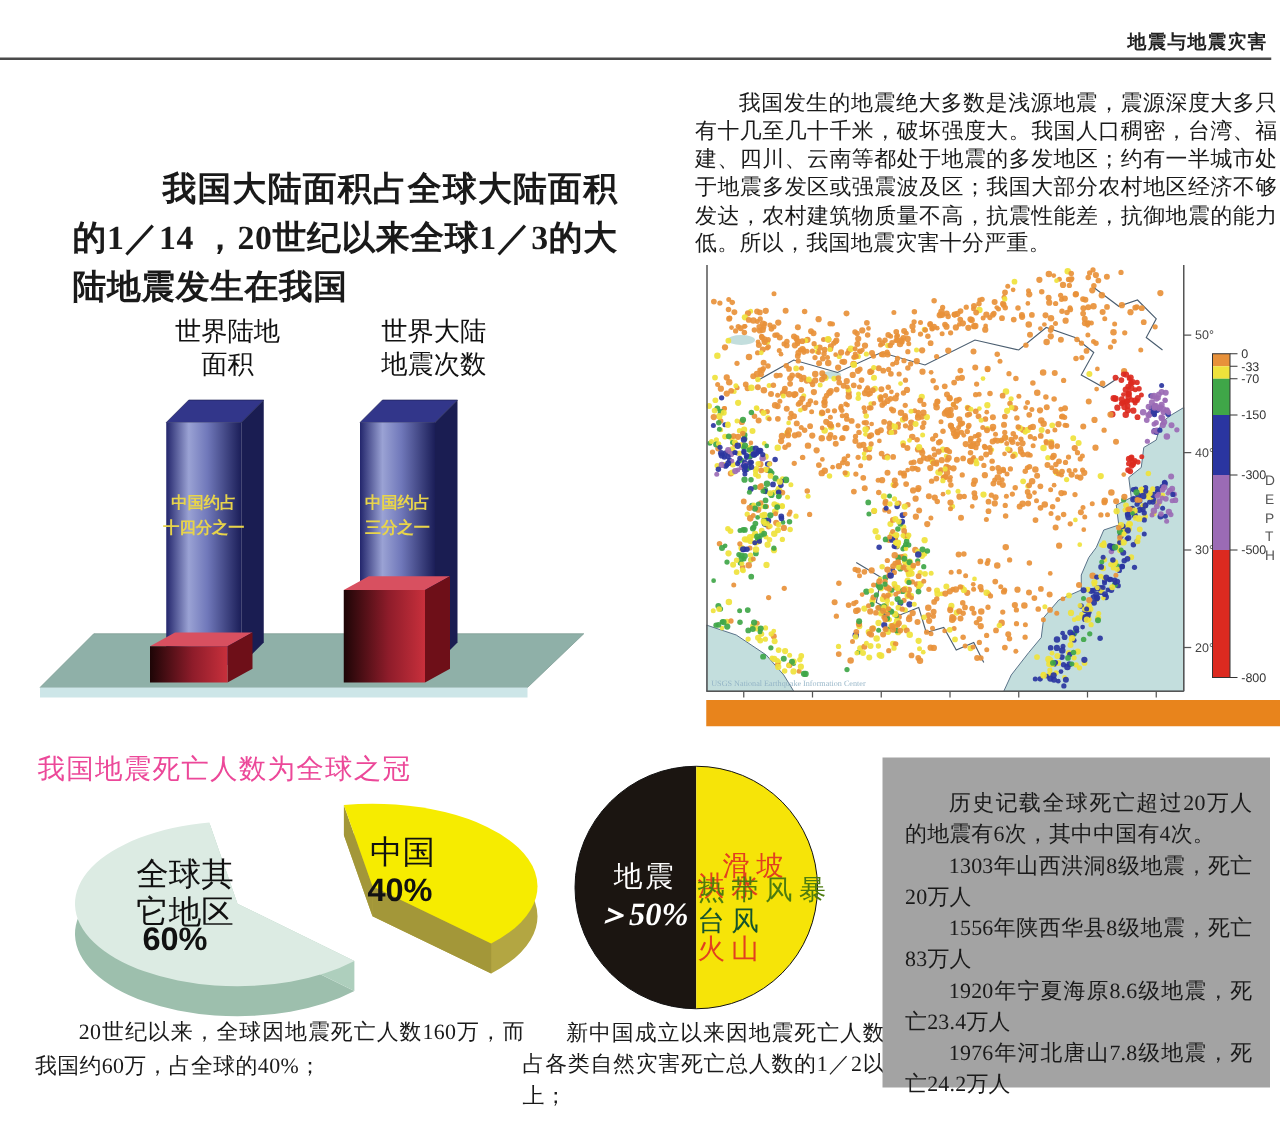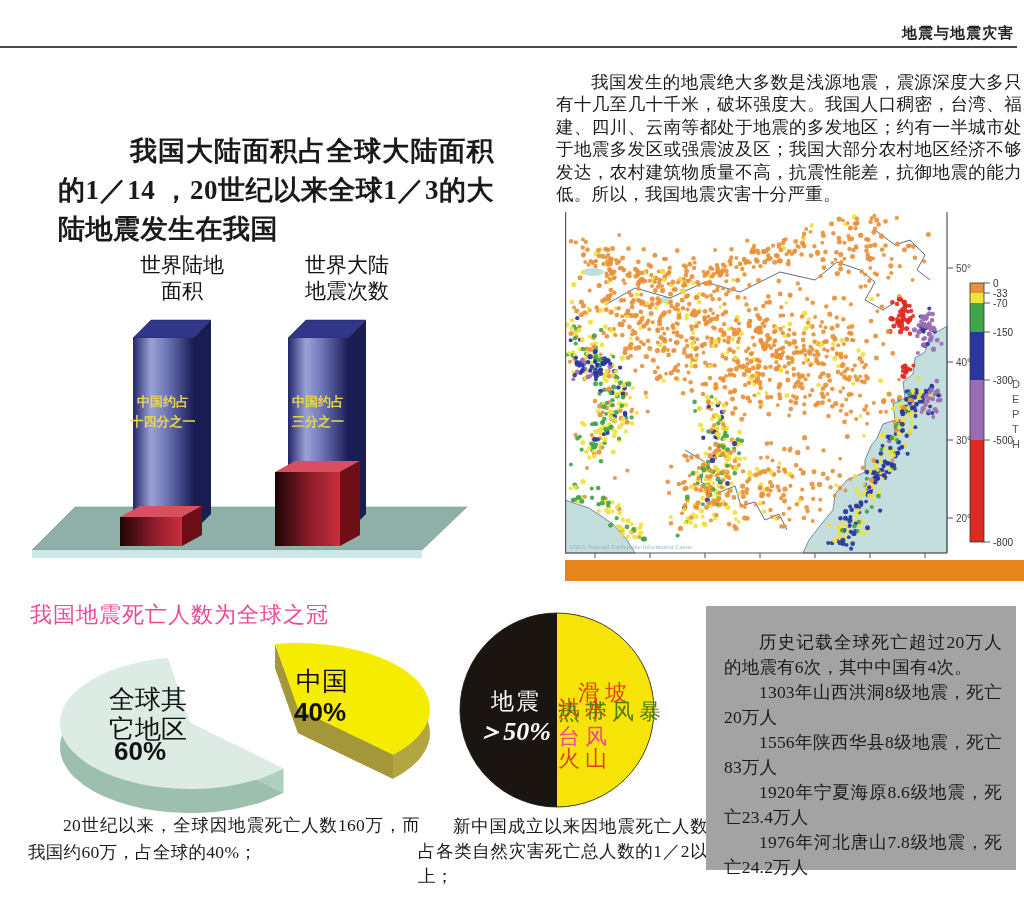--- a/index.html
+++ b/index.html
@@ -2389,21 +2389,21 @@
       <path id="p2-left" d="M105,5 A97,97 0 0 0 105,199 Z" fill="#1b1511"></path>
       <path id="p2-right" d="M105,5 A97,97 0 0 1 105,199 Z" fill="#f6e408"></path>
       <circle cx="105" cy="102" r="97" fill="none" stroke="#111" stroke-width="0.8"></circle>
     </svg>
     <div class="p2-left" style="left:28px;top:78px;width:72px;font-size:23px;letter-spacing:2px;">地震</div>
     <div class="p2-left" style="left:16px;top:106px;width:92px;font-size:26px;font-weight:bold;font-style:italic;">＞50%</div>
     <div id="pie2-rows">
         <div class="p2-row" style="top: 46px; color: rgb(226, 64, 31); margin-top: 40px;">洪水</div>
         <div class="p2-row" style="top: 70px; color: rgb(226, 64, 31); margin-left: 20px;">滑坡</div>
         <div class="p2-row" style="top: 89px; color: #4d7c0f;">热带风暴</div>
-        <div class="p2-row" style="top: 114px; color: #ec4899; text-align: right;">台风</div>
+        <div class="p2-row" style="top: 114px; color: #14532d; text-align: right;">台风</div>
         <div class="p2-row" style="top: 136px; color: rgb(226, 64, 31);">火山</div>
       </div>
   </div>
 
   <div id="cap1" class="caption">20世纪以来，全球因地震死亡人数160万，而我国约60万，占全球的40%；</div>
   <div id="cap2" class="caption">新中国成立以来因地震死亡人数占各类自然灾害死亡总人数的1／2以上；</div>
 
   <div id="infobox" style="background: #a3a3a3;">
       <p>历史记载全球死亡超过20万人的地震有6次，其中中国有4次。</p>
       <p>1303年山西洪洞8级地震，死亡20万人</p>

